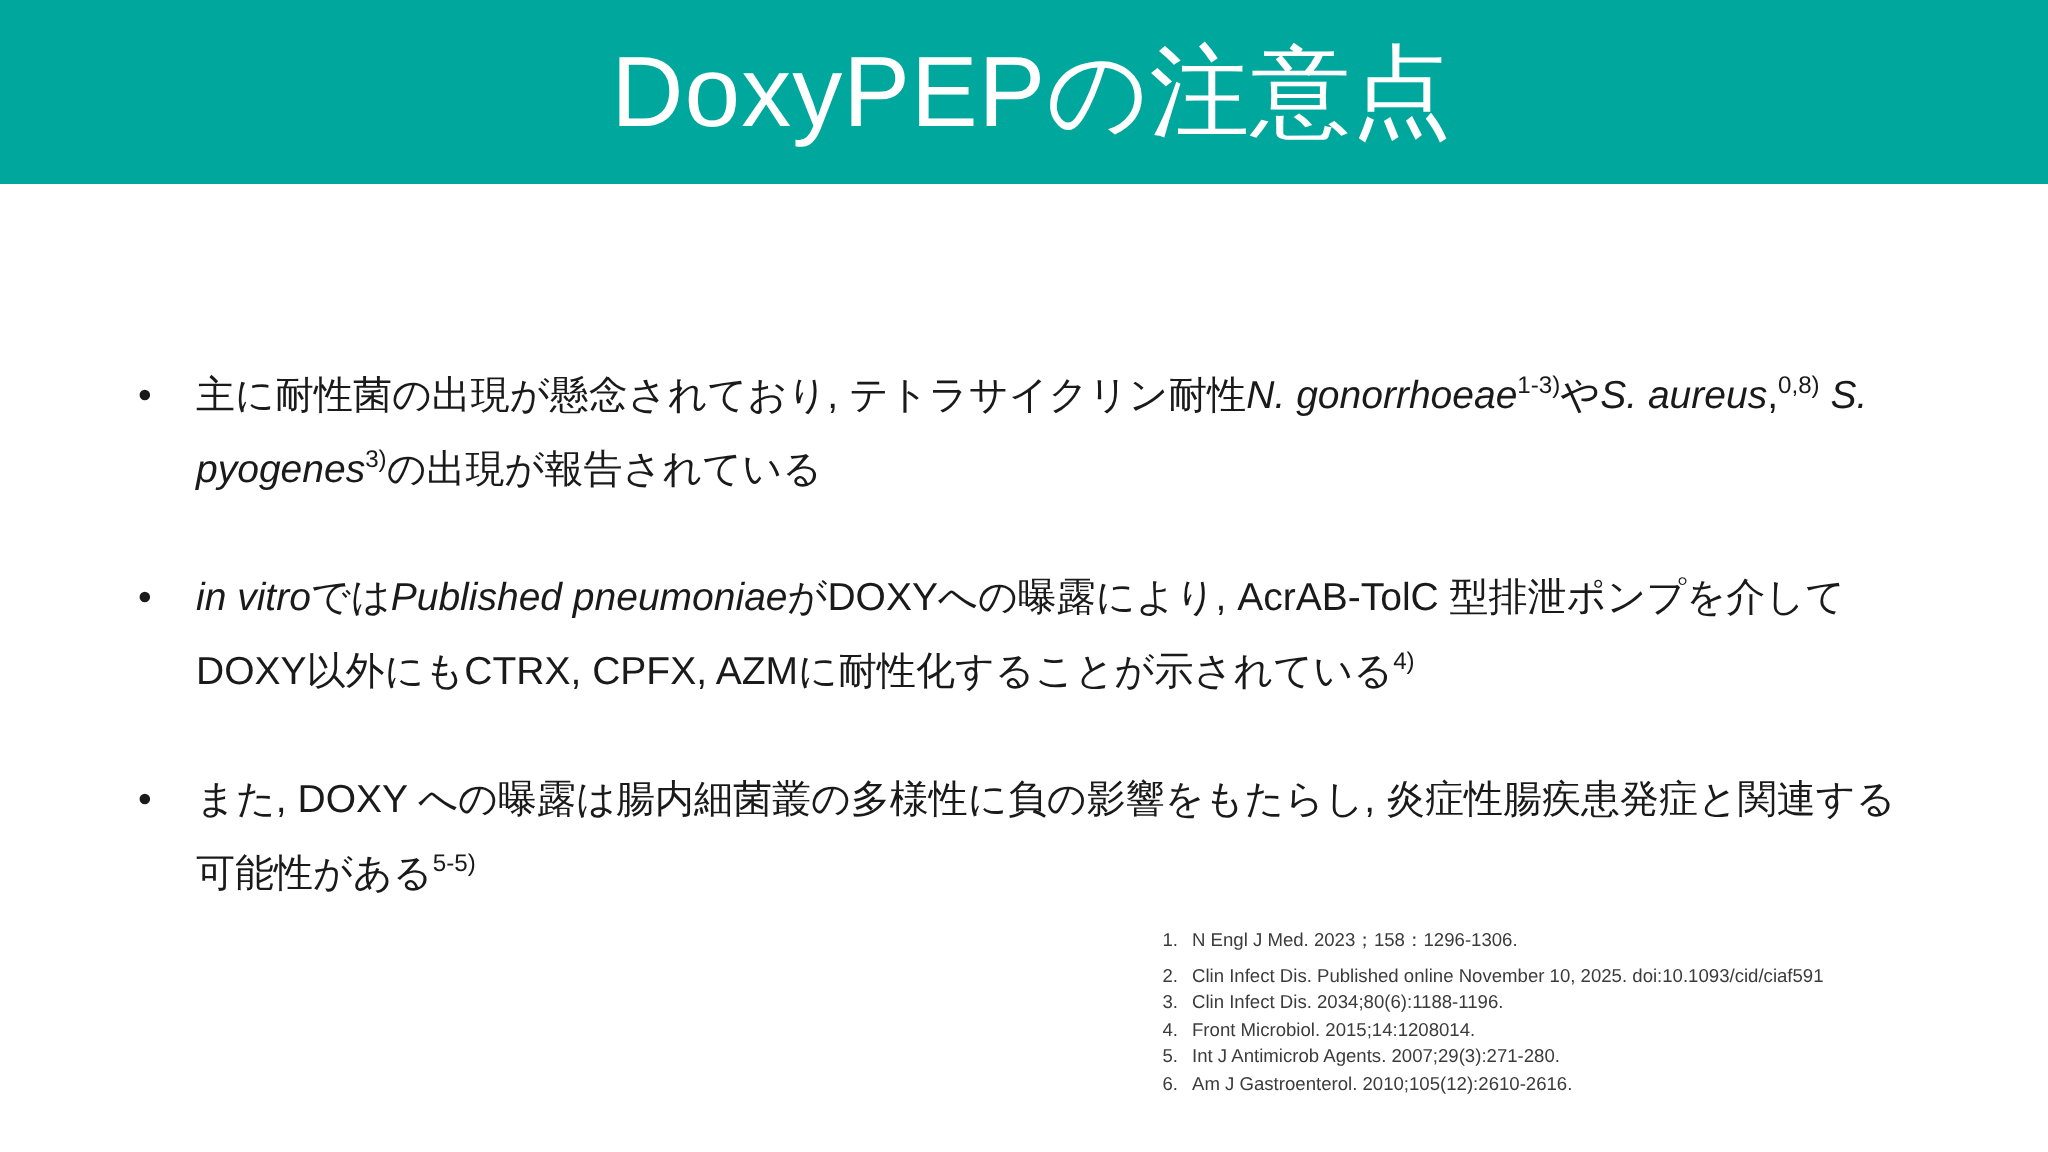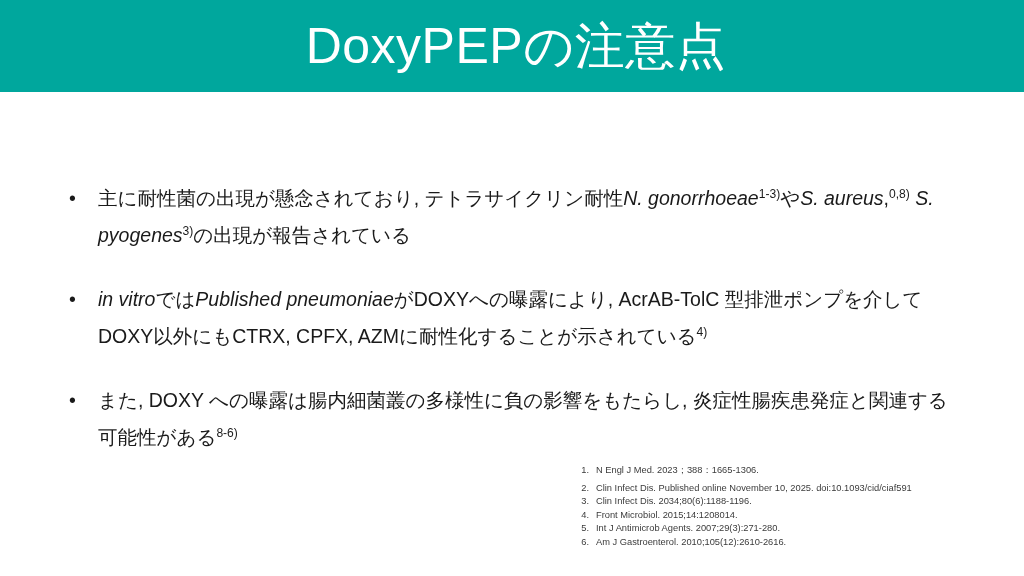--- a/index.html
+++ b/index.html
@@ -119,28 +119,28 @@
     <div class="bullet">
       <span class="bullet-marker">•</span>
       <span class="bullet-text"><span>主に耐性菌の出現が懸念されており, テトラサイクリン耐性</span><span class="it">N. gonorrhoeae</span><sup>1-3)</sup><span>や</span><span class="it">S. aureus</span><span>,</span><sup>0,8)</sup><span> </span><span class="it">S. pyogenes</span><sup>3)</sup><span>の出現が報告されている</span></span>
     </div>
     <div class="bullet">
       <span class="bullet-marker">•</span>
       <span class="bullet-text"><span class="it">in vitro</span><span>では</span><span class="it">Published pneumoniae</span><span>がDOXYへの曝露により, AcrAB-TolC 型排泄ポンプを介してDOXY以外にもCTRX, CPFX, AZMに耐性化することが示されている</span><sup>4)</sup></span>
     </div>
     <div class="bullet">
       <span class="bullet-marker">•</span>
-      <span class="bullet-text"><span>また, DOXY への曝露は腸内細菌叢の多様性に負の影響をもたらし, 炎症性腸疾患発症と関連する可能性がある</span><sup>8-6)</sup></span>
+      <span class="bullet-text"><span>また, DOXY への曝露は腸内細菌叢の多様性に負の影響をもたらし, 炎症性腸疾患発症と関連する可能性がある</span><sup>5-5)</sup></span>
     </div>
   </div>
 
   <div class="references">
       <div class="ref-row gap">
         <span class="ref-num">1.</span>
-        <span class="ref-text">N Engl J Med. 2023；388：1665-1306.</span>
+        <span class="ref-text">N Engl J Med. 2023；158：1296-1306.</span>
       </div>
       <div class="ref-row">
         <span class="ref-num">2.</span>
         <span class="ref-text">Clin Infect Dis. Published online November 10, 2025. doi:10.1093/cid/ciaf591</span>
       </div>
       <div class="ref-row">
         <span class="ref-num">3.</span>
         <span class="ref-text">Clin Infect Dis. 2034;80(6):1188-1196.</span>
       </div>
       <div class="ref-row">

